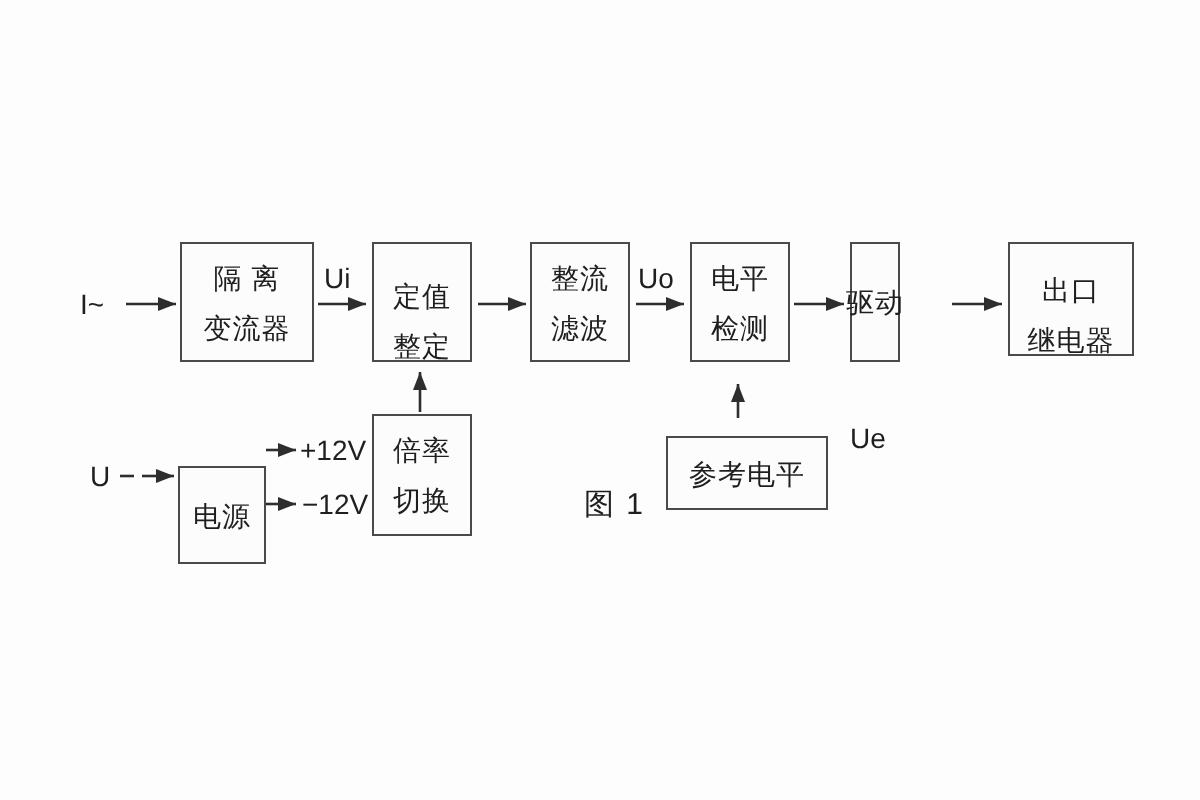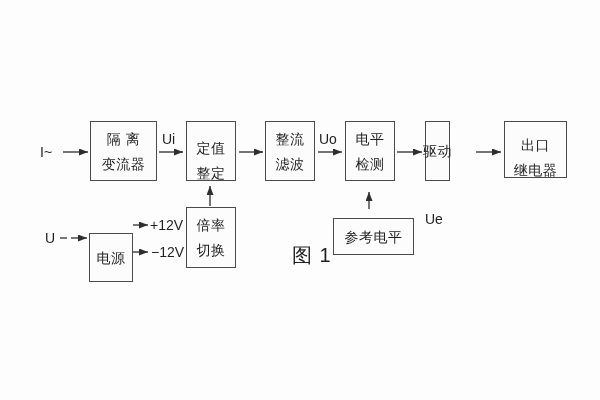--- a/index.html
+++ b/index.html
@@ -41,21 +41,21 @@
     white-space: pre;
   }
   .lbl {
     position: absolute;
     font-size: 14px;
     line-height: 1;
     white-space: pre;
   }
   .caption {
     position: absolute;
-    font-size: 20px;
+    font-size: 15px;
     line-height: 1;
     letter-spacing: 1px;
   }
   
   #b-isolation { left: 90px;  top: 121px; width: 67px; height: 60px; }
   #b-setting   { left: 186px; top: 121px; width: 50px; height: 60px; justify-content: flex-end; }
   #b-rectifier { left: 265px; top: 121px; width: 50px; height: 60px; }
   #b-level     { left: 345px; top: 121px; width: 50px; height: 60px; }
   #b-drive     { left: 425px; top: 121px; width: 25px; height: 60px; }
   #b-relay     { left: 504px; top: 121px; width: 63px; height: 57px; justify-content: flex-end; }

